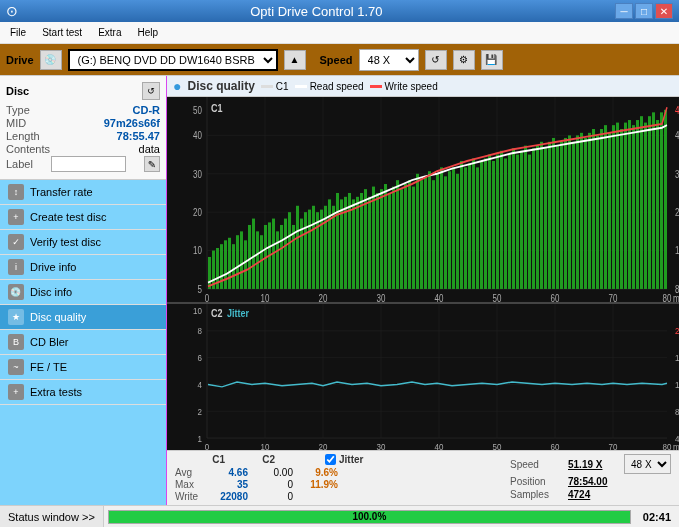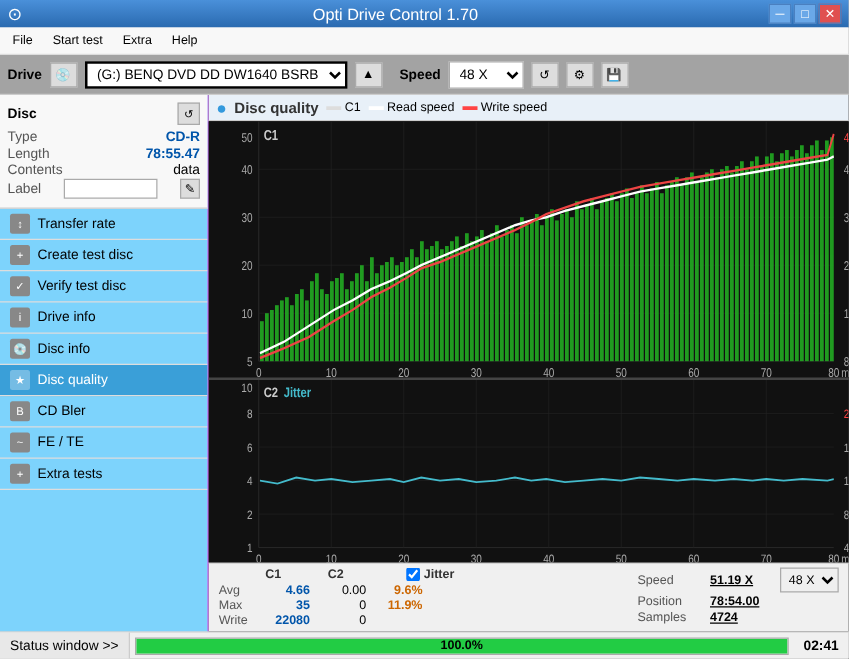--- a/index.html
+++ b/index.html
@@ -10,21 +10,21 @@
     #titlebar-title { flex: 1; text-align: center; font-size: 13px; }
     #titlebar-controls { display: flex; gap: 2px; }
     .titlebar-btn { width: 18px; height: 16px; background: #6aa8e8; border: 1px solid #4a80c0; color: white; font-size: 10px; display: flex; align-items: center; justify-content: center; cursor: pointer; }
     .titlebar-btn.close { background: #e05050; }
     
     
     #menubar { background: #f8f8f8; height: 22px; display: flex; align-items: center; padding: 0 4px; border-bottom: 1px solid #ddd; gap: 4px; }
     .menu-item { padding: 2px 6px; cursor: pointer; font-size: 10px; }
     
     
-    #drivebar { background: #a3a3a3; height: 32px; display: flex; align-items: center; padding: 0 6px; gap: 6px; border-bottom: 1px solid #ccc; }
+    #drivebar { background: #a16207; height: 32px; display: flex; align-items: center; padding: 0 6px; gap: 6px; border-bottom: 1px solid #ccc; }
     #drivebar .label { font-size: 11px; font-weight: bold; }
     #drive-select { font-size: 11px; padding: 2px 4px; height: 22px; min-width: 210px; border: 2px solid #000000; background: white; }
     #speed-label { font-size: 11px; font-weight: bold; margin-left: 8px; }
     #speed-select { font-size: 11px; padding: 2px 4px; height: 22px; width: 60px; border: 1px solid #aaa; background: white; }
     .drive-icon { width: 22px; height: 20px; background: #ddd; border: 1px solid #aaa; display: flex; align-items: center; justify-content: center; font-size: 10px; cursor: pointer; }
     
     
     #main { display: flex; height: calc(527px - 22px - 22px - 32px - 22px); }
     
     
@@ -137,20 +137,24 @@
   <div id="sidebar">
 
     <div id="disc-info">
       <div id="disc-header">
         <span>Disc</span>
         <div class="disc-refresh-btn">↺</div>
       </div>
       <div class="disc-row">
         <span class="disc-key">Type</span>
         <span class="disc-val">CD-R</span>
+      </div>
+      <div class="disc-row">
+        <span class="disc-key">MID</span>
+        <span class="disc-val">97m26s66f</span>
       </div>
       <div class="disc-row">
         <span class="disc-key">Length</span>
         <span class="disc-val">78:55.47</span>
       </div>
       <div class="disc-row">
         <span class="disc-key">Contents</span>
         <span class="disc-val-black">data</span>
       </div>
       <div class="disc-row disc-label-row">

